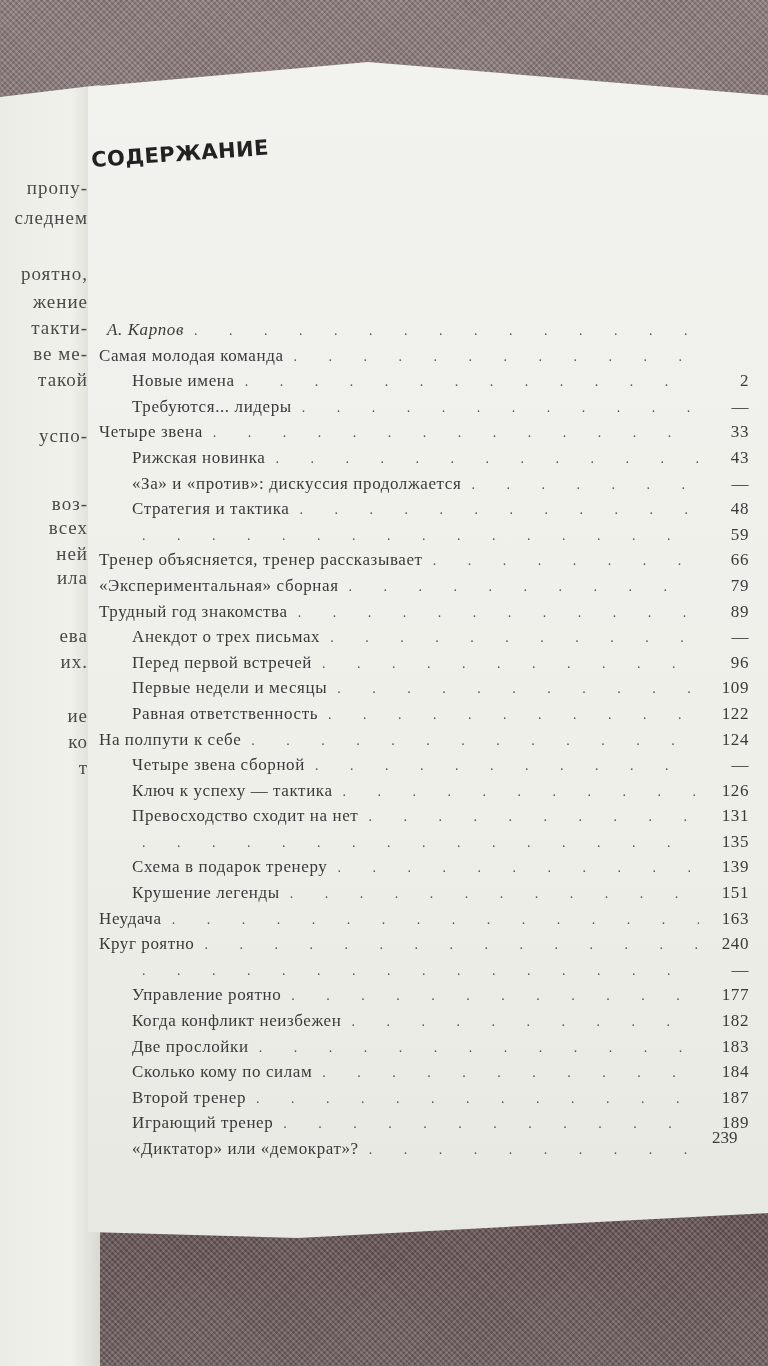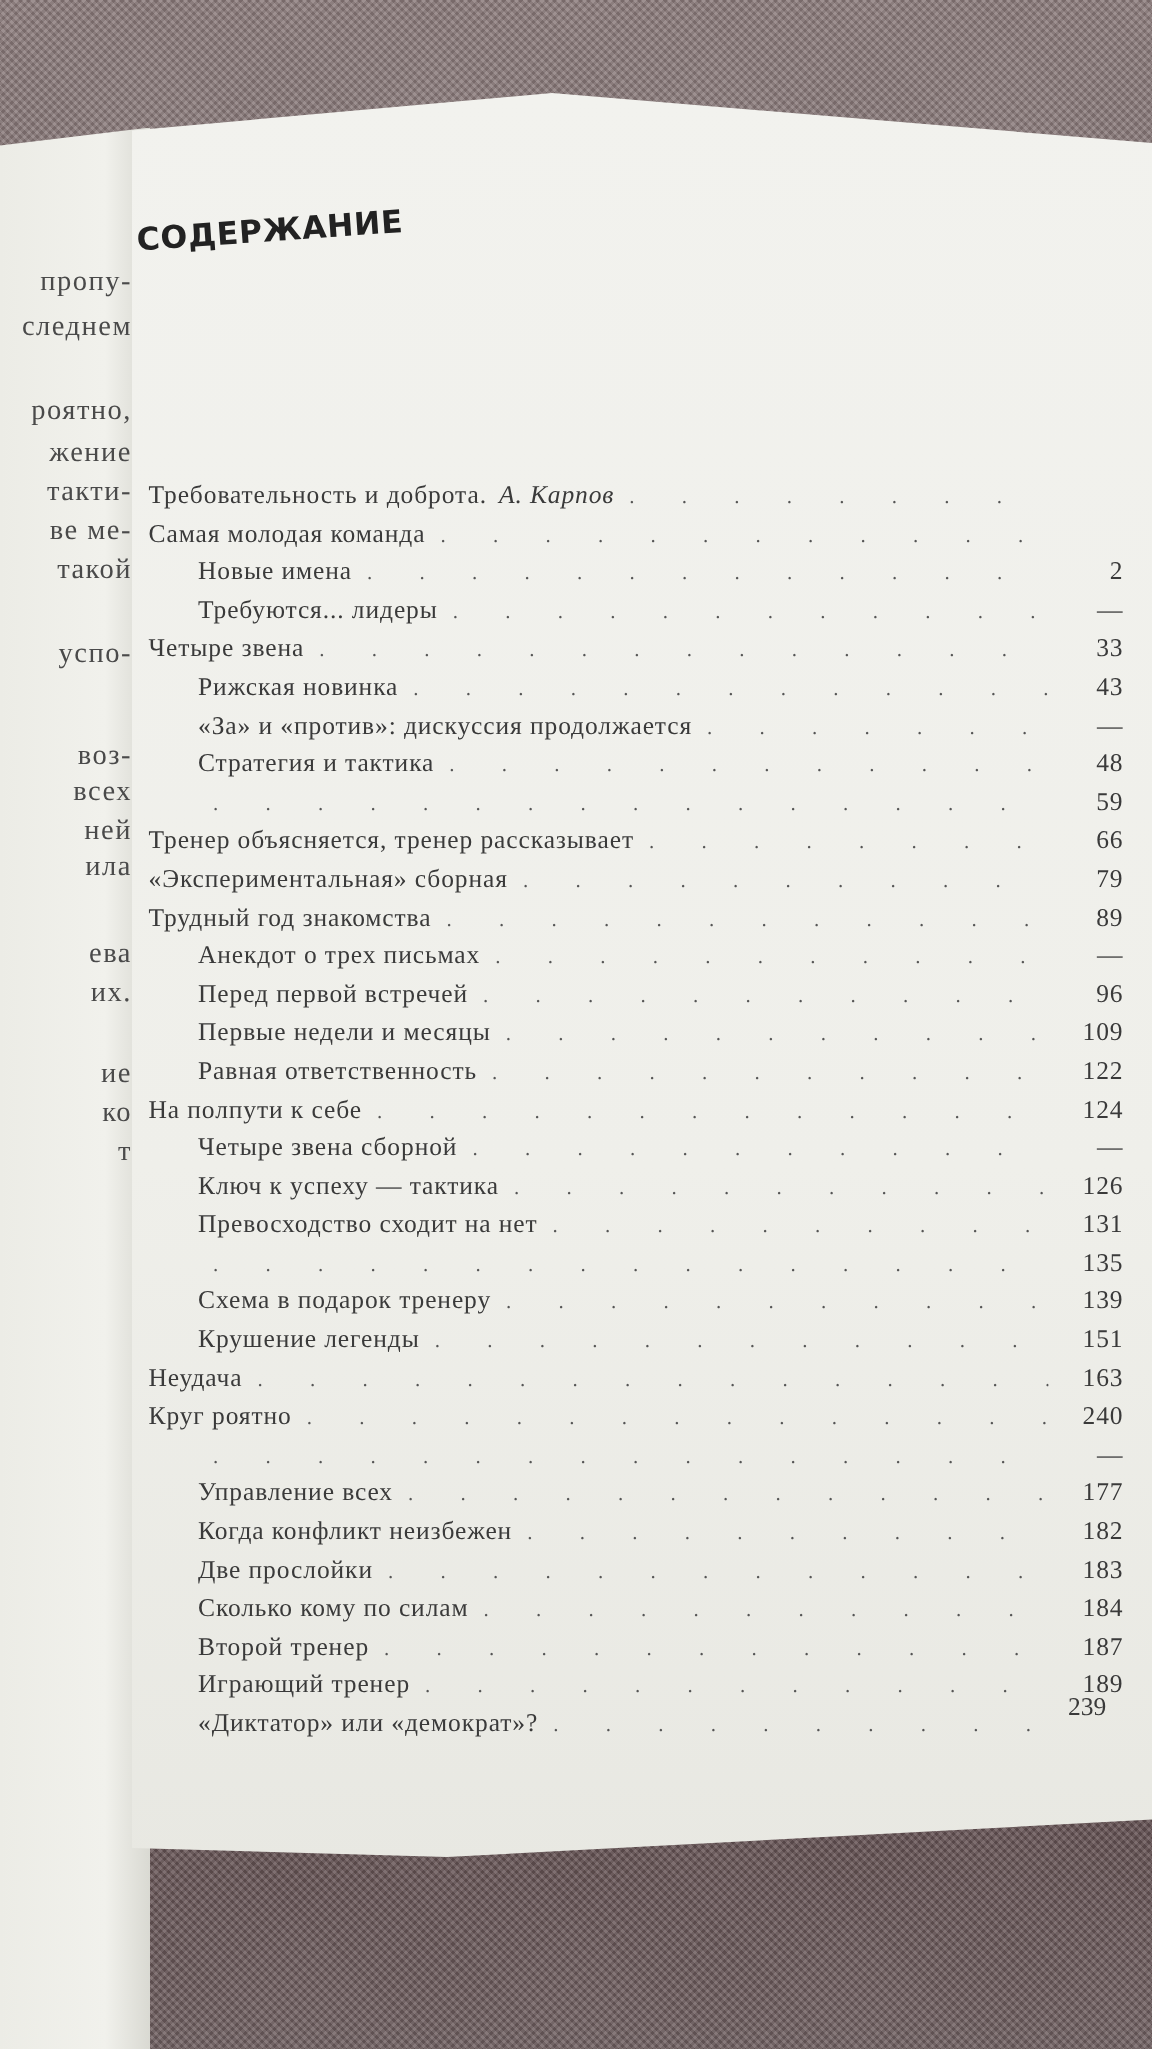--- a/index.html
+++ b/index.html
@@ -75,21 +75,20 @@
     <div class="left-line" style="top: 620px;">ие</div>
     <div class="left-line" style="top: 646px; margin-left: 32px;">ко</div>
     <div class="left-line" style="top: 672px;">т</div>
   </div>
 <div class="right-page"></div>
 
 <div class="toc-title">СОДЕРЖАНИЕ</div>
 
 <div class="toc" id="toc">
     <div class="toc-row lvl-0">
-      <span class="toc-text">Требовательность и доброта.</span>
       <span class="toc-text toc-author" style="margin-left: 8px;">А. Карпов</span>
       <span class="toc-dots" style="text-align: right;">. . . . . . . . . . . . . . . . . . . . . . . . . . . . . . . . . . . . . . . .</span>
       <span class="toc-page"></span>
     </div>
     <div class="toc-row lvl-0">
       <span class="toc-text">Самая молодая команда</span>
       <span class="toc-dots">. . . . . . . . . . . . . . . . . . . . . . . . . . . . . . . . . . . . . . . .</span>
       <span class="toc-page"></span>
     </div>
     <div class="toc-row lvl-1">
@@ -205,21 +204,21 @@
       <span class="toc-text">Круг роятно</span>
       <span class="toc-dots">. . . . . . . . . . . . . . . . . . . . . . . . . . . . . . . . . . . . . . . .</span>
       <span class="toc-page">240</span>
     </div>
     <div class="toc-row lvl-1">
       <span class="toc-text"></span>
       <span class="toc-dots">. . . . . . . . . . . . . . . . . . . . . . . . . . . . . . . . . . . . . . . .</span>
       <span class="toc-page">—</span>
     </div>
     <div class="toc-row lvl-1">
-      <span class="toc-text">Управление всех</span>
+      <span class="toc-text">Управление роятно</span>
       <span class="toc-dots">. . . . . . . . . . . . . . . . . . . . . . . . . . . . . . . . . . . . . . . .</span>
       <span class="toc-page">177</span>
     </div>
     <div class="toc-row lvl-1">
       <span class="toc-text">Когда конфликт неизбежен</span>
       <span class="toc-dots">. . . . . . . . . . . . . . . . . . . . . . . . . . . . . . . . . . . . . . . .</span>
       <span class="toc-page">182</span>
     </div>
     <div class="toc-row lvl-1">
       <span class="toc-text">Две прослойки</span>

